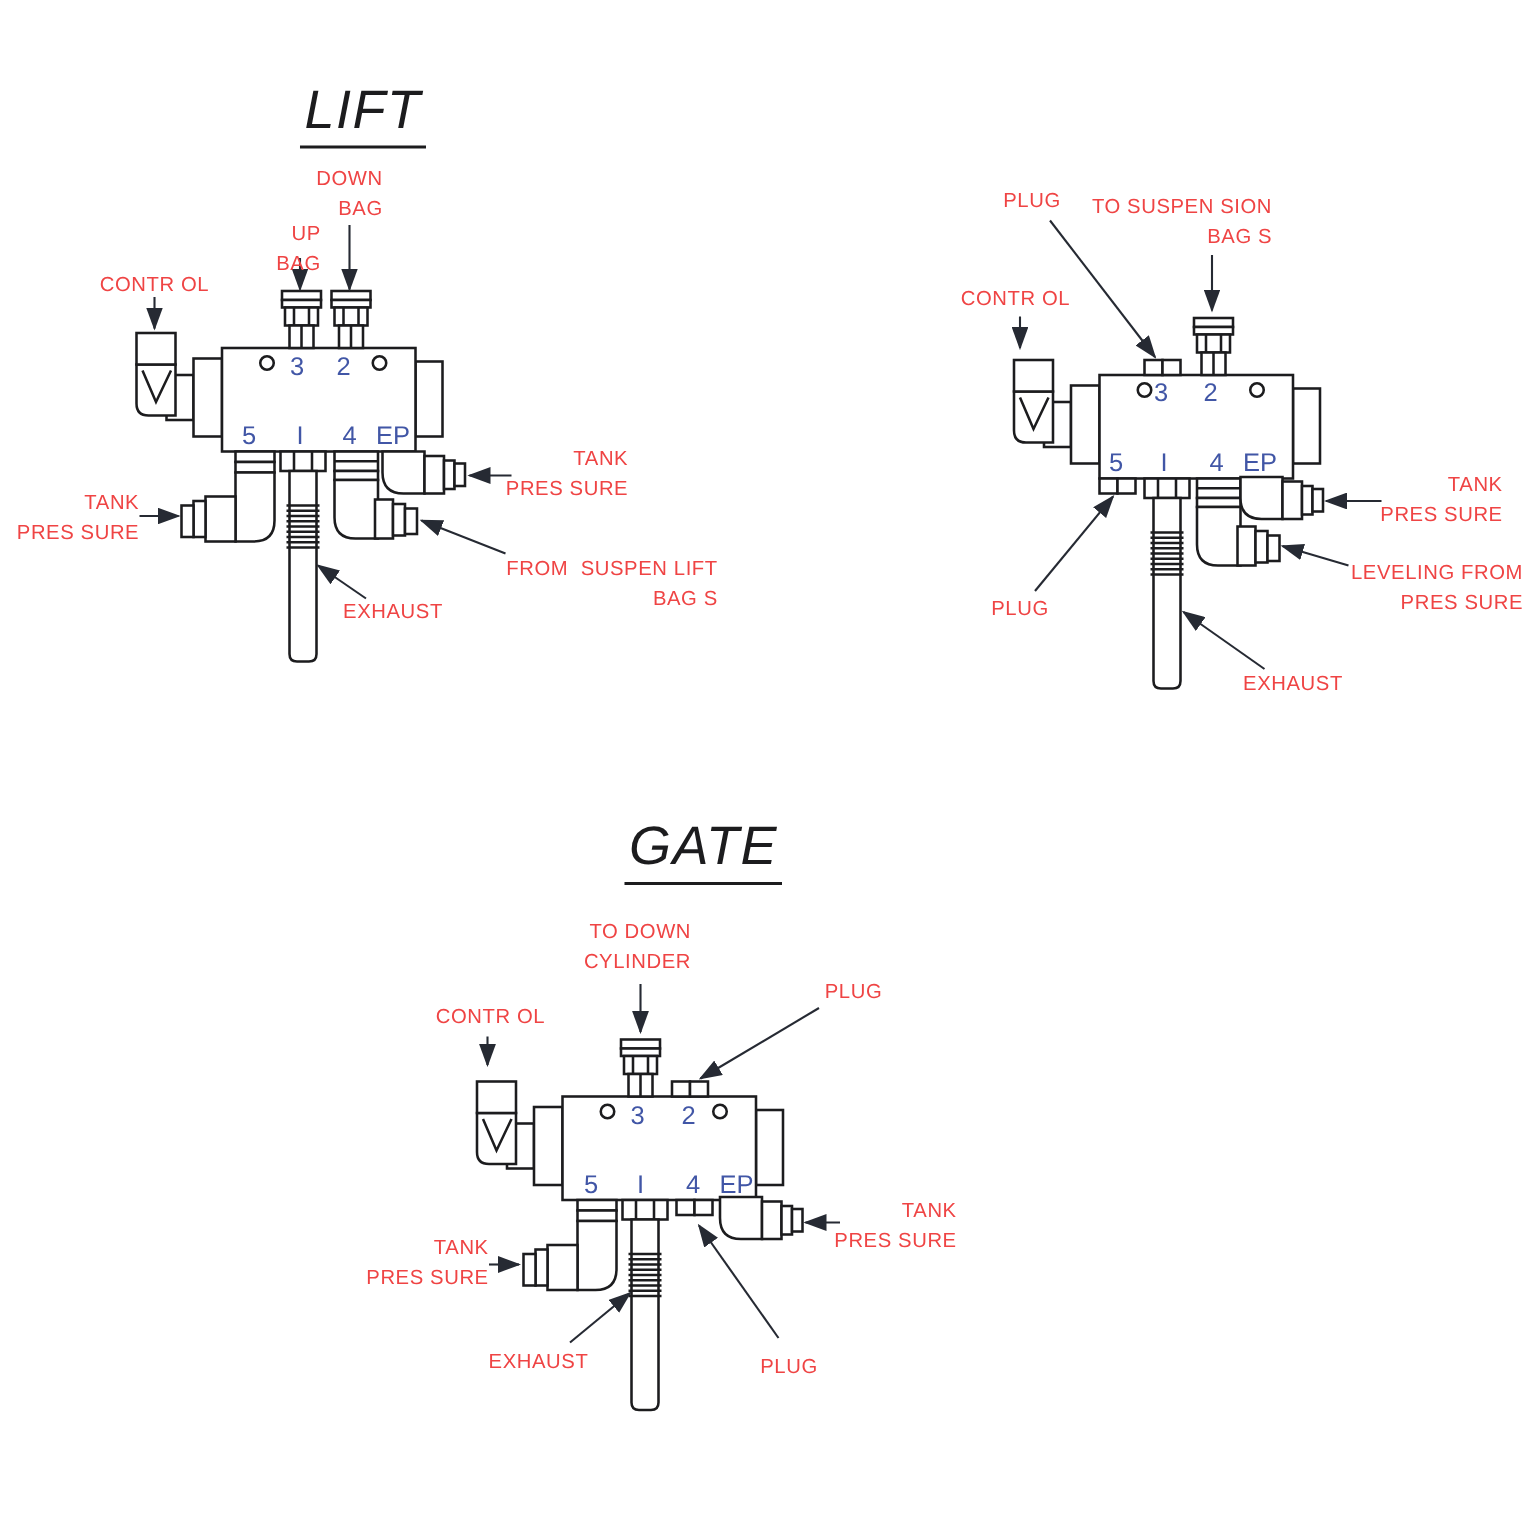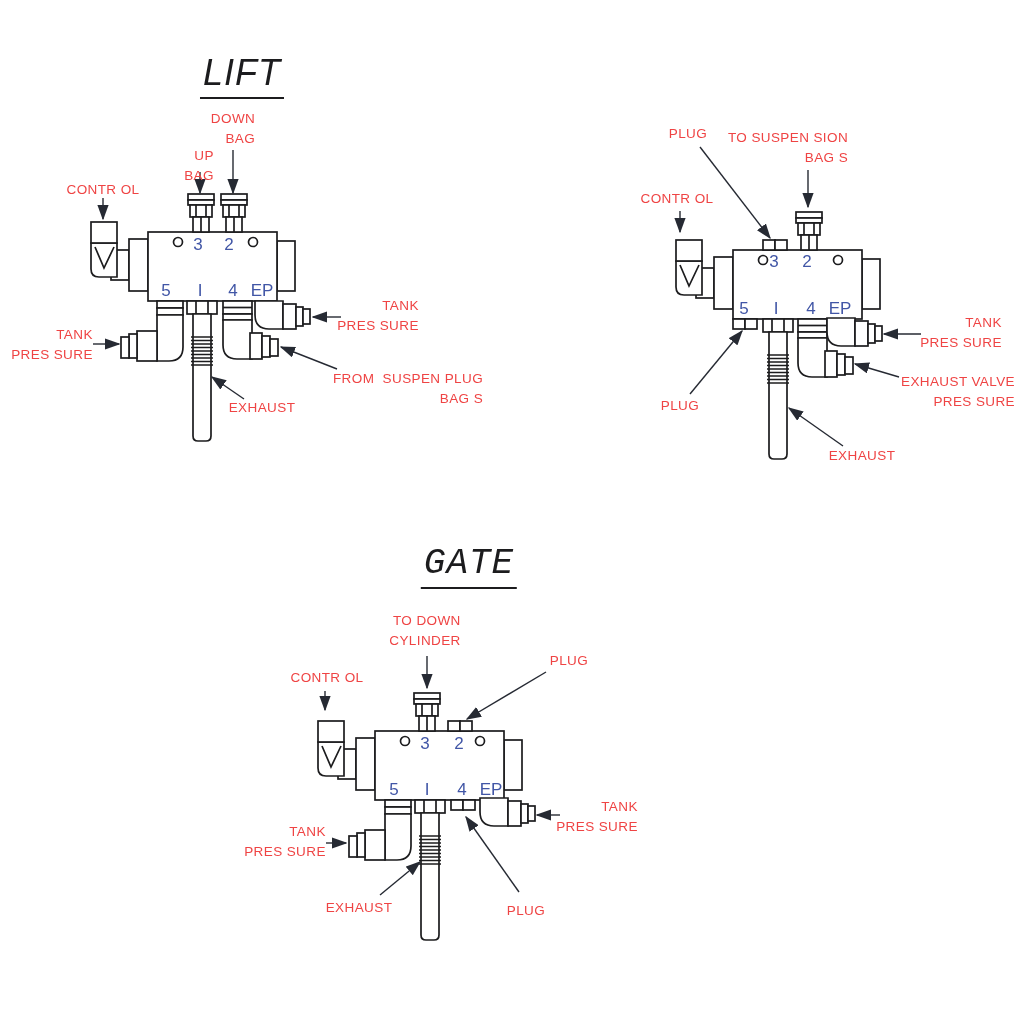--- a/index.html
+++ b/index.html
@@ -173,42 +173,42 @@
     <line class="leader" marker-end="url(#ah)" x1="546" y1="672" x2="467" y2="719"></line>
     <line class="leader" marker-end="url(#ah)" x1="325" y1="691" x2="325" y2="710"></line>
     <line class="leader" marker-end="url(#ah)" x1="326" y1="843" x2="346" y2="843"></line>
     <line class="leader" marker-end="url(#ah)" x1="560" y1="815" x2="537" y2="815"></line>
     <line class="leader" marker-end="url(#ah)" x1="380" y1="895" x2="420" y2="862"></line>
     <line class="leader" marker-end="url(#ah)" x1="519" y1="892" x2="466" y2="817"></line>
   </g>
 </svg>
 
 <div class="title" style="left:211px; top:52px;">LIFT</div>
-<div class="title" style="left:438px; top:543px;font-family:Liberation Mono, monospace;">GATE</div>
+<div class="title" style="left:438px; top:543px;">GATE</div>
 
 <div class="lbl" style="left:103px; top:180px;">CONTR OL</div>
 <div class="lbl" style="left:199px; top:131px;margin-top:15px;">UP
 BAG</div>
 <div class="lbl" style="left:233px; top:109px;">DOWN
 BAG</div>
 <div class="lbl" style="left:52px;  top:325px;">TANK
 PRES SURE</div>
 <div class="lbl" style="left:378px; top:296px;">TANK
 PRES SURE</div>
-<div class="lbl" style="left:408px; top:369px;">FROM  SUSPEN PLUG
+<div class="lbl" style="left:408px; top:369px;">FROM  SUSPEN LIFT
 BAG S</div>
 <div class="lbl" style="left:262px; top:398px;">EXHAUST</div>
 
 <div class="lbl" style="left:688px; top:124px;">PLUG</div>
 <div class="lbl" style="left:788px; top:128px;">TO SUSPEN SION
 BAG S</div>
 <div class="lbl" style="left:677px; top:189px;">CONTR OL</div>
 <div class="lbl" style="left:961px; top:313px;">TANK
 PRES SURE</div>
-<div class="lbl" style="left:958px; top:372px;">EXHAUST VALVE
+<div class="lbl" style="left:958px; top:372px;">LEVELING FROM
 PRES SURE</div>
 <div class="lbl" style="left:680px; top:396px;">PLUG</div>
 <div class="lbl" style="left:862px; top:446px;">EXHAUST</div>
 
 <div class="lbl" style="left:425px; top:611px;">TO DOWN
 CYLINDER</div>
 <div class="lbl" style="left:569px; top:651px;">PLUG</div>
 <div class="lbl" style="left:327px; top:668px;">CONTR OL</div>
 <div class="lbl" style="left:285px; top:822px;">TANK
 PRES SURE</div>

